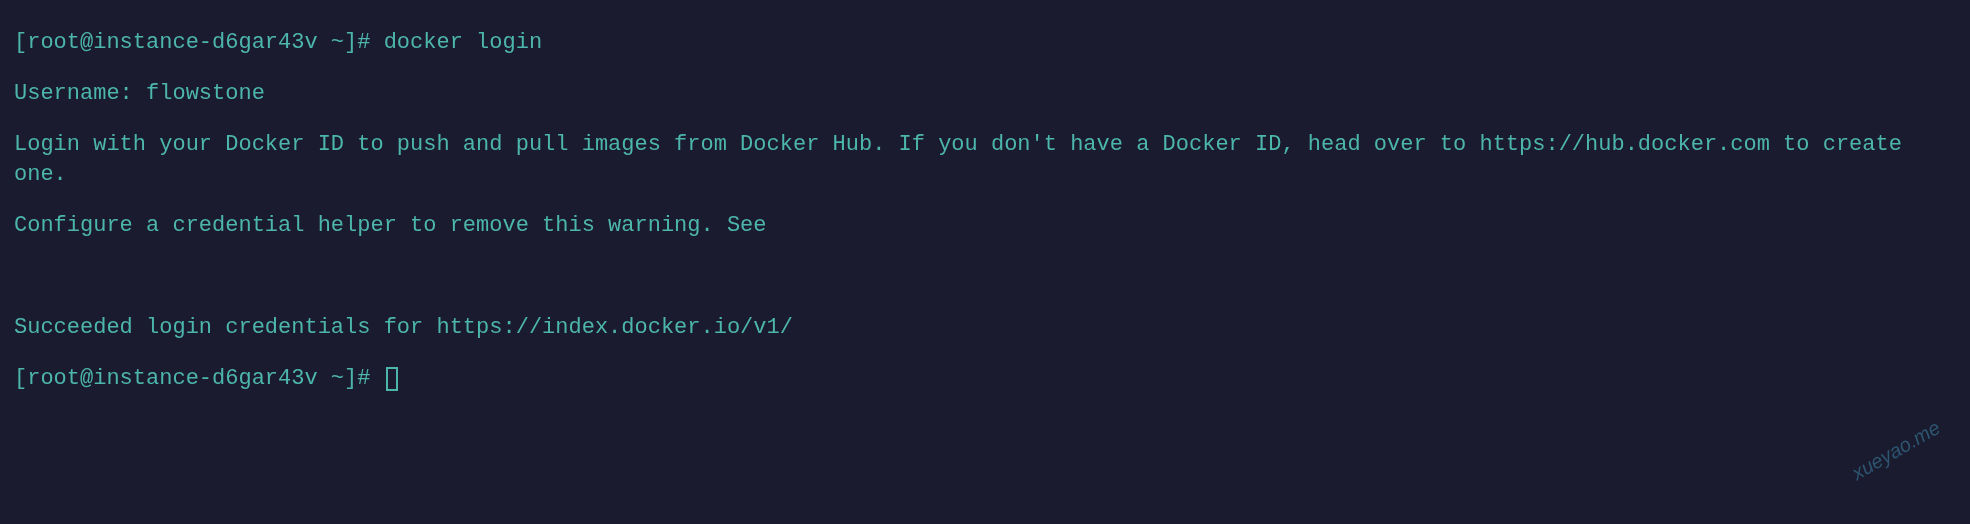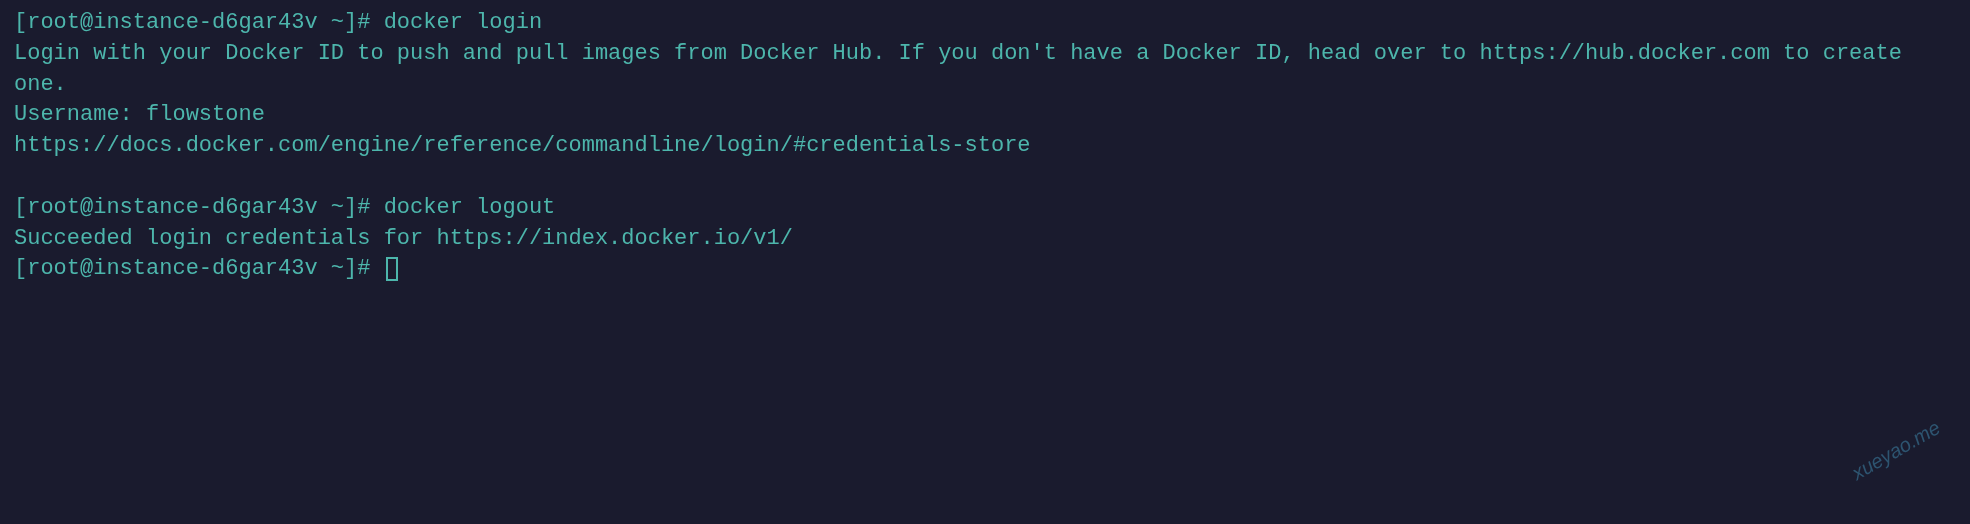--- a/index.html
+++ b/index.html
@@ -24,20 +24,21 @@
     }
     .command {
       color: #4db6ac;
     }
     .output {
       color: #4db6ac;
     }
     .line {
       white-space: pre-wrap;
       word-break: break-word;
+      margin-top: 20px;
     }
     .cursor {
       display: inline-block;
       width: 12px;
       height: 24px;
       border: 2px solid #4db6ac;
       vertical-align: text-bottom;
       margin-left: 2px;
     }
     .watermark {
@@ -50,22 +51,21 @@
       transform: rotate(-30deg);
       opacity: 0.6;
       font-family: sans-serif;
     }
   </style>
 </head>
 <body>
 
 <div>
   <div class="line"><span class="prompt">[root@instance-d6gar43v ~]# </span><span class="command">docker login</span></div>
+  <div class="line output">Username: flowstone</div>
   <div class="line output">Login with your Docker ID to push and pull images from Docker Hub. If you don't have a Docker ID, head over to https://hub.docker.com to create one.</div>
-  <div class="line output">Username: flowstone</div>
-  <div class="line output">https://docs.docker.com/engine/reference/commandline/login/#credentials-store</div>
+  <div class="line output">Configure a credential helper to remove this warning. See</div>
   <div class="line output"> </div>
-  <div class="line"><span class="prompt">[root@instance-d6gar43v ~]# </span><span class="command">docker logout</span></div>
   <div class="line output">Succeeded login credentials for https://index.docker.io/v1/</div>
   <div class="line"><span class="prompt">[root@instance-d6gar43v ~]# </span><span class="cursor"></span></div>
 </div>
 
 <div class="watermark">xueyao.me</div>
 
 </body></html>

